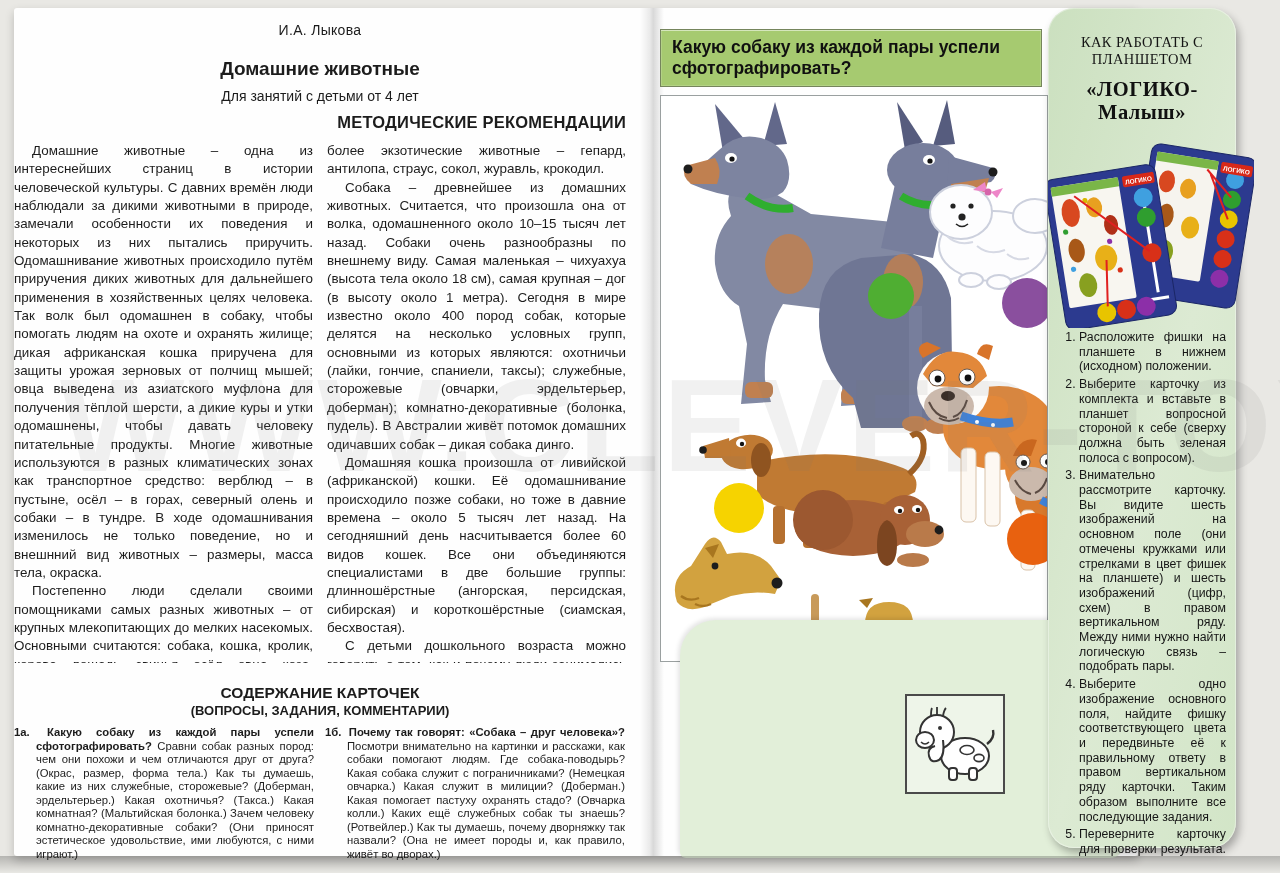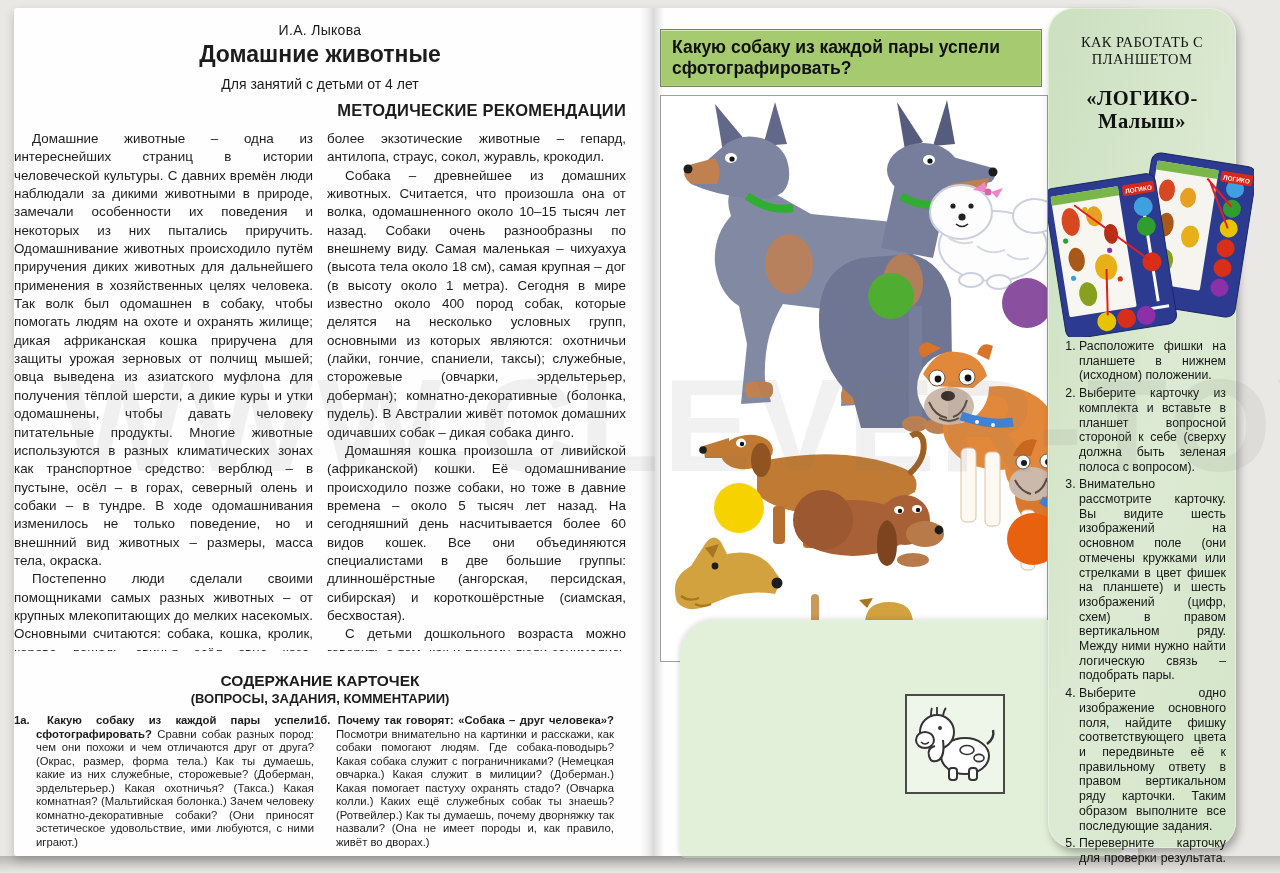--- a/index.html
+++ b/index.html
@@ -11,30 +11,30 @@
   .spread-bg{left:14px;top:8px;width:1124px;height:848px;background:#fefefe;
     border-radius:3px;box-shadow:0 4px 10px rgba(0,0,0,.20);}
   .spine{left:640px;top:8px;width:24px;height:848px;
     background:linear-gradient(90deg,rgba(0,0,0,0),rgba(0,0,0,.08) 40%,rgba(0,0,0,.15) 55%,rgba(0,0,0,0));}
   .bottom-shadow{left:0;top:856px;width:1280px;height:17px;
     background:linear-gradient(180deg,rgba(0,0,0,.22),rgba(0,0,0,0));}
 
   
   .lp{left:14px;top:22px;width:612px;height:824px;}
   .lp-author{text-align:center;font-size:14px;letter-spacing:.3px;}
-  .lp-title{text-align:center;font-size:23px;font-weight:bold;margin-top:3px;}
+  .lp-title{text-align:center;font-size:19px;font-weight:bold;margin-top:20px;}
   .lp-subtitle{text-align:center;font-size:14px;margin-top:8px;}
   .lp-section{text-align:right;font-size:16.5px;font-weight:bold;margin-top:9px;letter-spacing:.2px;}
   .cols{display:flex;gap:14px;margin-top:10px;height:521px;overflow:hidden;}
   .col{width:300px;font-size:13.4px;line-height:18.35px;text-align:justify;}
   .col p{margin:0;}
   .col p.ind{text-indent:1.35em;}
   .contents-h1{text-align:center;font-size:15.5px;font-weight:bold;margin-top:21px;}
   .contents-h2{text-align:center;font-size:13px;font-weight:bold;margin-top:1px;}
-  .citems{display:flex;margin-top:8px;height:146px;overflow:hidden;}
+  .citems{display:flex;gap:11px;margin-top:8px;height:146px;overflow:hidden;}
   .citem{width:300px;font-size:11.3px;line-height:13.5px;text-align:justify;
          padding-left:22px;text-indent:-22px;box-sizing:border-box;}
   .citem b.num{padding-right:3px;}
 
   
   .qbar{left:660px;top:29px;width:382px;height:58px;border:1px solid #75855c;
     box-shadow:inset 0 1px 0 rgba(255,255,255,.45), inset 0 0 0 1px rgba(255,255,255,.15);
     box-sizing:border-box;padding:7px 11px;font-size:17.5px;font-weight:bold;line-height:21px;color:#101010;}
   .illo-card{left:660px;top:95px;width:388px;height:567px;background:#fff;border:1px solid #9aa0a0;
     box-sizing:border-box;overflow:hidden;}
@@ -42,21 +42,21 @@
     box-shadow:-2px -2px 4px rgba(0,0,0,.10);}
   .puppy-box{left:225px;top:74px;width:96px;height:96px;border:2px solid #4a4a4a;background:#eef5e9;}
 
   
   .panel{left:1048px;top:8px;width:188px;height:840px;border-radius:26px;
     background:linear-gradient(105deg,#cbe0bf,#dcead3 55%,#d2e5c7);
     box-shadow:3px 5px 8px rgba(0,0,0,.30), inset 0 0 0 1px rgba(255,255,255,.35);}
   .panel-t1{text-align:center;margin-top:26px;font-family:"Liberation Serif",serif;
     font-size:14.5px;letter-spacing:.4px;color:#151515;}
   .panel-t2{text-align:center;font-family:"Liberation Serif",serif;font-weight:bold;
-    font-size:20.5px;letter-spacing:.5px;color:#111;margin-top:19px;}
+    font-size:20.5px;letter-spacing:.5px;color:#111;margin-top:10px;}
   .panel-photo{margin:4px auto 0 auto;width:206px;height:200px;}
   ol.steps{margin:2px 10px 0 14px;padding-left:17px;font-size:12.3px;line-height:14.7px;
     text-align:justify;height:528px;overflow:hidden;color:#161616;}
   ol.steps li{margin-bottom:3px;}
 
   
   .watermark{left:60px;top:350px;width:1220px;font-size:132px;font-weight:800;
     color:rgba(120,120,120,.10);letter-spacing:4px;white-space:nowrap;pointer-events:none;z-index:90;}
 </style>
 </head>

